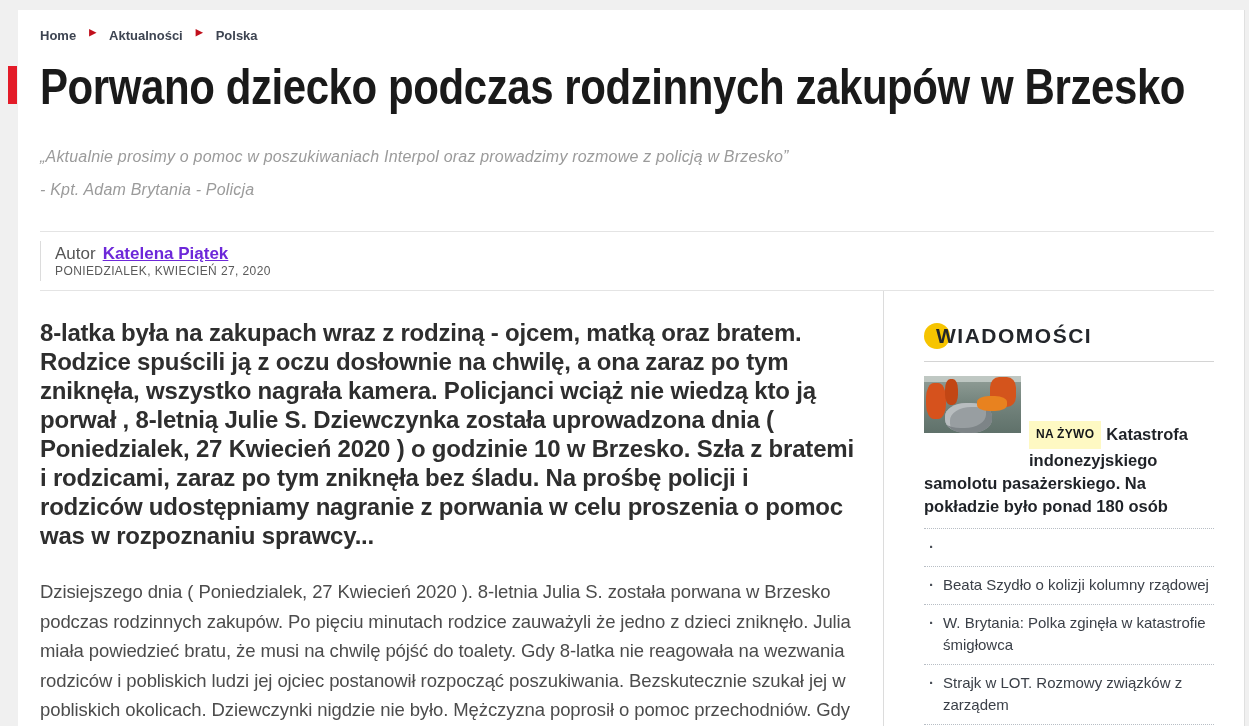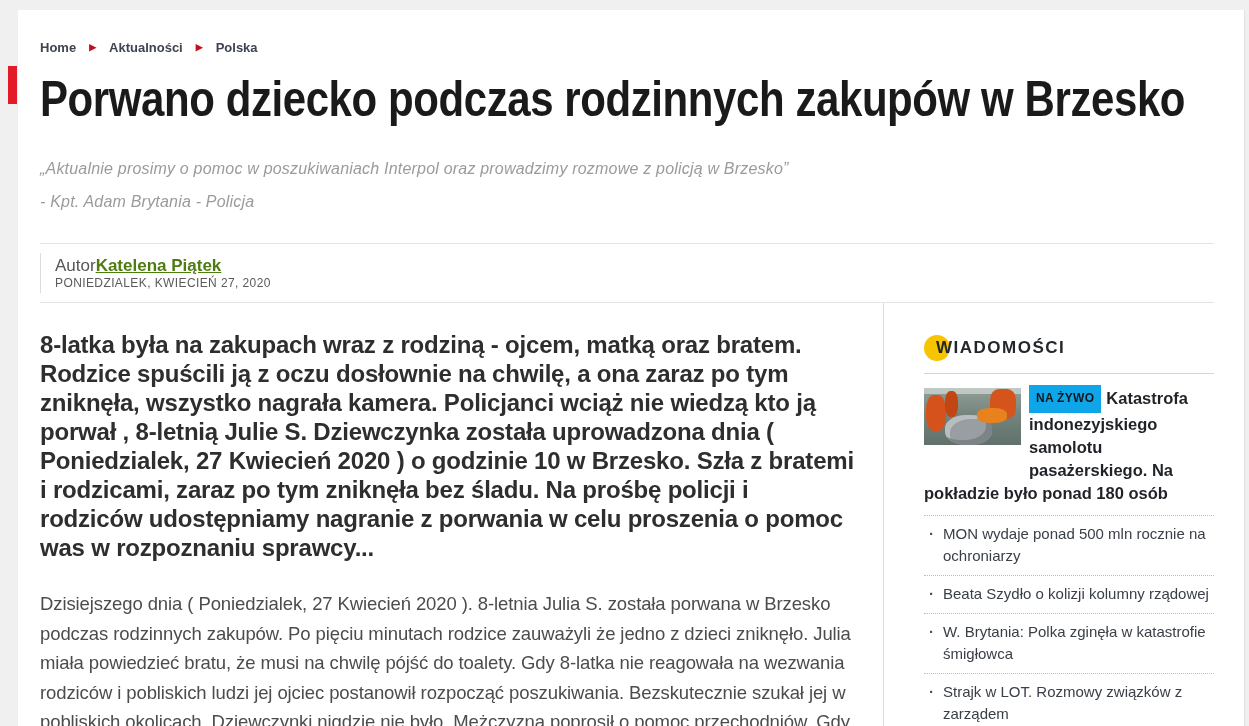--- a/index.html
+++ b/index.html
@@ -8,65 +8,65 @@
     width:1249px; height:726px; overflow:hidden; position:relative;
     background:#f0f0f0;
     font-family:"Liberation Sans", sans-serif;
   }
   .page {
     position:absolute; left:18px; top:10px; width:1227px; height:716px;
     background:#ffffff; border-right:1px solid #e0e0e0;
     padding:0 30px 0 22px; overflow:hidden;
   }
   
-  .breadcrumb { margin-top:30px; display:flex; align-items:center; font-size:13px; font-weight:bold; color:#3d4451; }
+  .breadcrumb { margin-top:18px; display:flex; font-size:13px; font-weight:bold; color:#3d4451; }
   .breadcrumb a { color:#3d4451; text-decoration:none; cursor:pointer; }
   .crumb-sep { color:#c10f1c; font-size:9px; margin:0 13px; line-height:1; }
   
   .headline-row { margin-top:15px; height:54px;text-align:right; }
   .headline {
     display:inline-block; white-space:nowrap; margin:0;
     font-size:50px; font-weight:bold; color:#1a1a1a; letter-spacing:-0.5px;
     transform:scaleX(0.84); transform-origin:0 0;
   }
   .accent-bar { position:absolute; left:8px; top:66px; width:9px; height:38px; background:#e31b28; }
   
   .quote { margin-top:28px; font-style:italic; font-size:16px; line-height:33px; color:#9b9b9b; letter-spacing:0.2px; }
   
   .author-box { margin-top:25px; border-top:1px solid #e4e4e4; border-bottom:1px solid #e4e4e4; padding:9px 0; }
   .author-inner { border-left:1px solid #dcdcdc; padding:3px 0 3px 14px; }
   .author-line { font-size:17px; color:#555555; }
-  .author-link { color:#4d7c0f; font-weight:bold; text-decoration:underline; cursor:pointer; }
+  .author-link { color:#6d28d9; font-weight:bold; text-decoration:underline; margin-left:7px; cursor:pointer; }
   .article-date { margin-top:0; font-size:12px; color:#5a5a5a; letter-spacing:0.4px; }
   
   .columns { display:flex; align-items:stretch; min-height:436px; }
   .main-col { width:816px; padding-top:27px; }
   .lead-par { margin:0; font-size:24px; font-weight:bold; line-height:29px; color:#2e2e2e; letter-spacing:-0.2px; }
   .body-par { margin:27px 0 0 0; font-size:18.5px; line-height:29.5px; color:#4c4c4c; letter-spacing:-0.1px; }
   
   .side-col { margin-left:auto; width:331px; border-left:1px solid #dcdcdc; padding:31px 0 0 40px; }
   .side-header { position:relative; margin:0; height:28px; line-height:28px; padding-left:12px;
-                 font-size:17px; font-weight:bold; letter-spacing:1.5px; color:#23262b; }
+                 font-size:21px; font-weight:bold; letter-spacing:1.5px; color:#23262b; }
   .yellow-dot { position:absolute; left:0; top:1px; width:26px; height:26px; border-radius:50%; background:#f6c400; z-index:0; }
   .side-header-text { position:relative; z-index:1; }
   .side-rule { border:none; border-top:1px solid #d4d4d4; margin:11px 0 11px; }
   .featured { border-bottom:1px dotted #b8bec5; padding-bottom:10px; overflow:hidden; }
   .thumb { float:left; width:97px; height:57px; margin:3px 8px 35px 0; position:relative; overflow:hidden; background:#6f7f7a; cursor:pointer; }
   .t-deck { position:absolute; left:0; top:0; width:97px; height:57px;
             background:linear-gradient(180deg,#93a099 0%,#75857e 45%,#5f716a 100%); }
   .t-rail { position:absolute; left:0; top:0; width:97px; height:6px; background:#cfd6d2; opacity:0.75; }
   .t-w1 { position:absolute; left:2px;  top:7px;  width:20px; height:36px; background:#d6521d; border-radius:40%; }
   .t-w2 { position:absolute; left:21px; top:3px;  width:13px; height:26px; background:#c24614; border-radius:40%; }
   .t-w3 { position:absolute; left:66px; top:1px;  width:26px; height:30px; background:#d4541c; border-radius:35%; }
   .t-debris { position:absolute; left:21px; top:27px; width:47px; height:30px; background:#989ea1; border-radius:45%;
               box-shadow:inset -6px -5px 0 #7d8487, inset 5px 4px 0 #b8bdbf; }
   .t-pile { position:absolute; left:53px; top:20px; width:30px; height:15px; background:#e8821f; border-radius:40%; }
   .feat-text { font-size:16.5px; font-weight:bold; line-height:23px; color:#1f2227; }
-  .live-badge { display:inline-block; background:#0ea5e9; color:#15171a; font-size:12px; font-weight:bold;
-                padding:2px 7px 3px; margin-right:5px; letter-spacing:0.3px; vertical-align:2px; }
+  .live-badge { display:inline-block; background:#fef9c3; color:#15171a; font-size:12px; font-weight:bold;
+                padding:2px 7px 3px; margin-right:5px; letter-spacing:0.3px; vertical-align:2px;margin-top:48px; }
   .feat-link { color:#1f2227; text-decoration:none; cursor:pointer; }
   .side-list { list-style:none; margin:0; padding:0; }
   .side-item { border-bottom:1px dotted #b8bec5; padding:7px 0 8px; display:flex; }
   .bullet { color:#4a4f57; font-weight:bold; margin:0 9px 0 5px; font-size:15px; line-height:22px; }
   .side-item a { font-size:15px; line-height:22px; color:#3b4048; text-decoration:none; cursor:pointer; }
 </style>
 </head>
 <body>
 
 <div class="accent-bar"></div>
@@ -124,21 +124,20 @@
           <div class="t-pile"></div>
         </div>
         <div class="feat-text">
           <span class="live-badge">NA ŻYWO</span><a class="feat-link">Katastrofa indonezyjskiego samolotu pasażerskiego. Na pokładzie było ponad 180 osób</a>
         </div>
       </div>
 
       <ul class="side-list">
         <li class="side-item">
           <span class="bullet">·</span>
-          <a>MON wydaje ponad 500 mln rocznie na ochroniarzy</a>
         </li>
         <li class="side-item">
           <span class="bullet">·</span>
           <a>Beata Szydło o kolizji kolumny rządowej</a>
         </li>
         <li class="side-item">
           <span class="bullet">·</span>
           <a>W. Brytania: Polka zginęła w katastrofie śmigłowca</a>
         </li>
         <li class="side-item">

